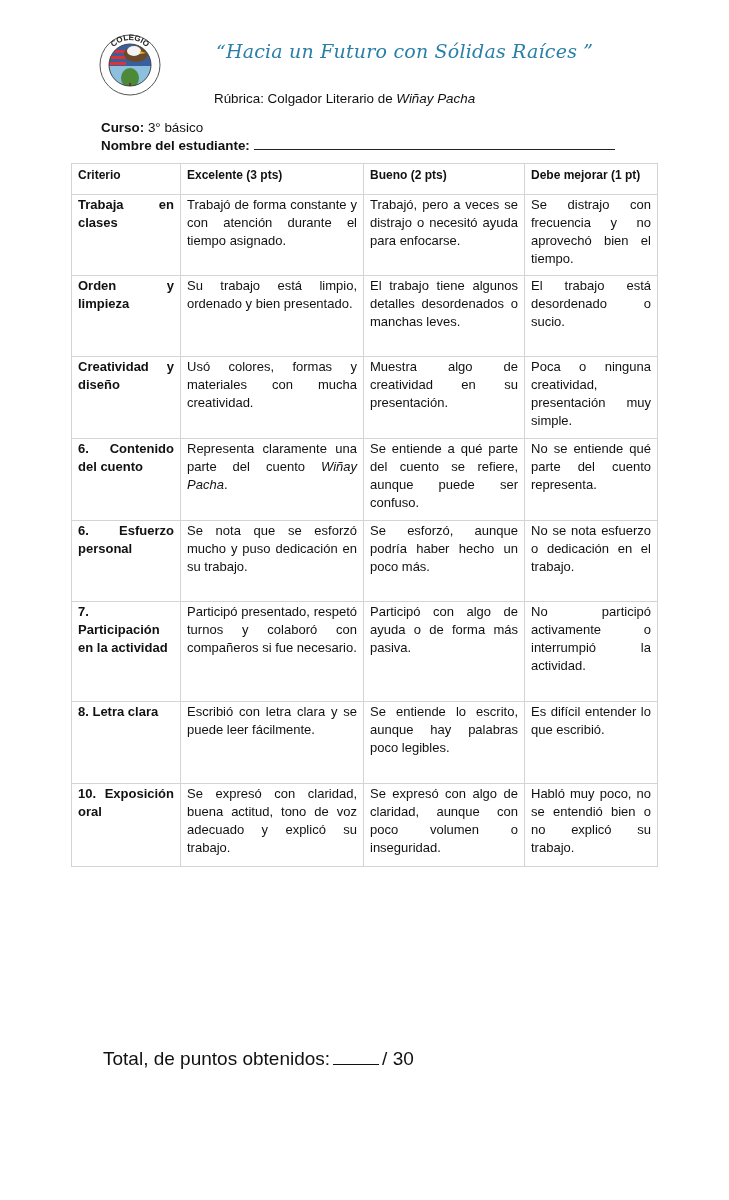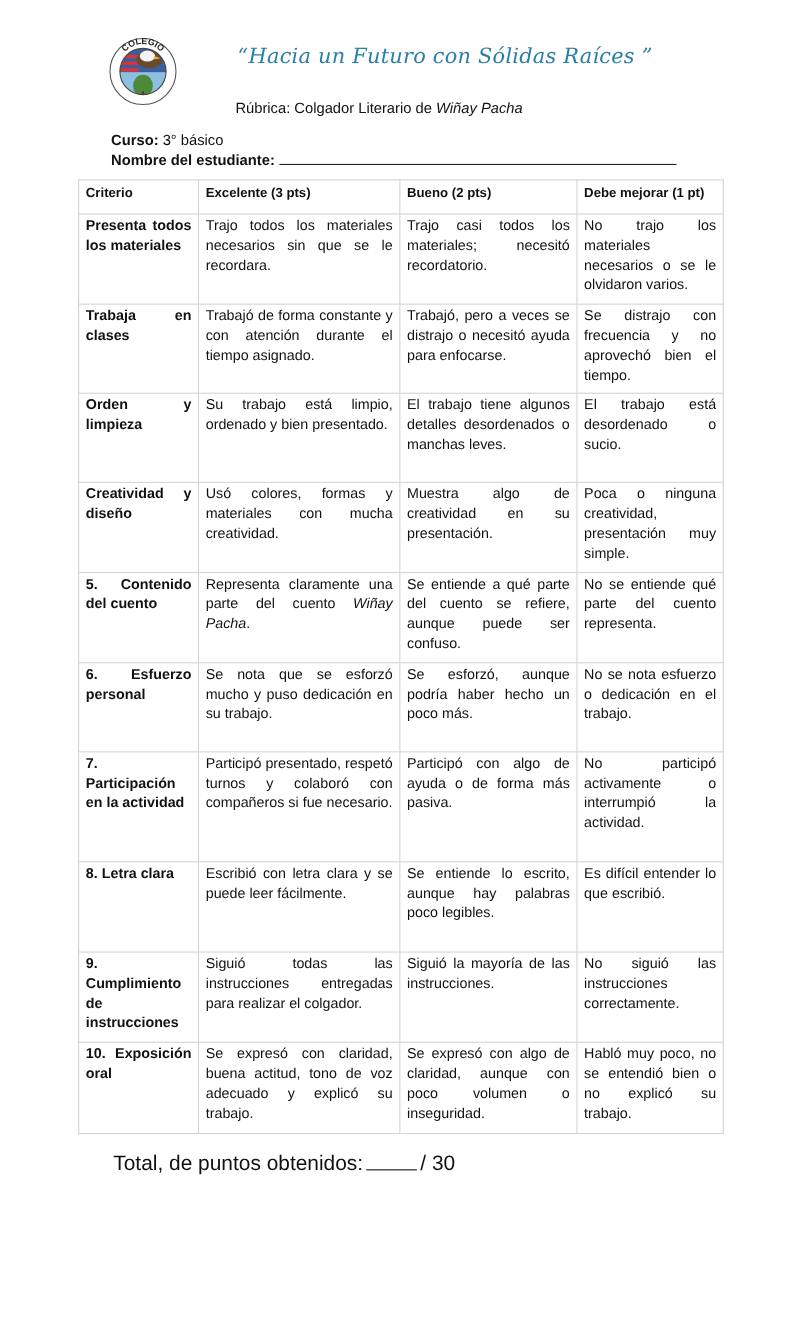--- a/index.html
+++ b/index.html
@@ -176,46 +176,40 @@
   </colgroup>
   <thead>
     <tr>
       <th>Criterio</th>
       <th>Excelente (3 pts)</th>
       <th>Bueno (2 pts)</th>
       <th>Debe mejorar (1 pt)</th>
     </tr>
   </thead>
   <tbody>
-    <tr class="r1">
-      <td class="crit">Presenta todos los materiales</td>
-      <td>Trajo todos los materiales necesarios sin que se le recordara.</td>
-      <td>Trajo casi todos los materiales; necesitó recordatorio.</td>
-      <td>No trajo los materiales necesarios o se le olvidaron varios.</td>
-    </tr>
     <tr class="r2">
       <td class="crit">Trabaja en clases</td>
       <td>Trabajó de forma constante y con atención durante el tiempo asignado.</td>
       <td>Trabajó, pero a veces se distrajo o necesitó ayuda para enfocarse.</td>
       <td>Se distrajo con frecuencia y no aprovechó bien el tiempo.</td>
     </tr>
     <tr class="r3">
       <td class="crit">Orden y limpieza</td>
       <td>Su trabajo está limpio, ordenado y bien presentado.</td>
       <td>El trabajo tiene algunos detalles desordenados o manchas leves.</td>
       <td>El trabajo está desordenado o sucio.</td>
     </tr>
     <tr class="r4">
       <td class="crit">Creatividad y diseño</td>
       <td>Usó colores, formas y materiales con mucha creatividad.</td>
       <td>Muestra algo de creatividad en su presentación.</td>
       <td>Poca o ninguna creatividad, presentación muy simple.</td>
     </tr>
     <tr class="r5">
-      <td class="crit">5. Contenido del cuento</td>
+      <td class="crit">6. Contenido del cuento</td>
       <td><span>Representa claramente una parte del cuento </span><i>Wiñay Pacha</i><span>.</span></td>
       <td>Se entiende a qué parte del cuento se refiere, aunque puede ser confuso.</td>
       <td>No se entiende qué parte del cuento representa.</td>
     </tr>
     <tr class="r6">
       <td class="crit">6. Esfuerzo personal</td>
       <td>Se nota que se esforzó mucho y puso dedicación en su trabajo.</td>
       <td>Se esforzó, aunque podría haber hecho un poco más.</td>
       <td>No se nota esfuerzo o dedicación en el trabajo.</td>
     </tr>
@@ -224,26 +218,20 @@
       <td>Participó presentado, respetó turnos y colaboró con compañeros si fue necesario.</td>
       <td>Participó con algo de ayuda o de forma más pasiva.</td>
       <td>No participó activamente o interrumpió la actividad.</td>
     </tr>
     <tr class="r8">
       <td class="crit">8. Letra clara</td>
       <td>Escribió con letra clara y se puede leer fácilmente.</td>
       <td>Se entiende lo escrito, aunque hay palabras poco legibles.</td>
       <td>Es difícil entender lo que escribió.</td>
     </tr>
-    <tr class="r9">
-      <td class="crit">9. Cumplimiento de instrucciones</td>
-      <td>Siguió todas las instrucciones entregadas para realizar el colgador.</td>
-      <td>Siguió la mayoría de las instrucciones.</td>
-      <td>No siguió las instrucciones correctamente.</td>
-    </tr>
     <tr class="r10">
       <td class="crit">10. Exposición oral</td>
       <td>Se expresó con claridad, buena actitud, tono de voz adecuado y explicó su trabajo.</td>
       <td>Se expresó con algo de claridad, aunque con poco volumen o inseguridad.</td>
       <td>Habló muy poco, no se entendió bien o no explicó su trabajo.</td>
     </tr>
   </tbody>
 </table>
 
 <div class="total">

